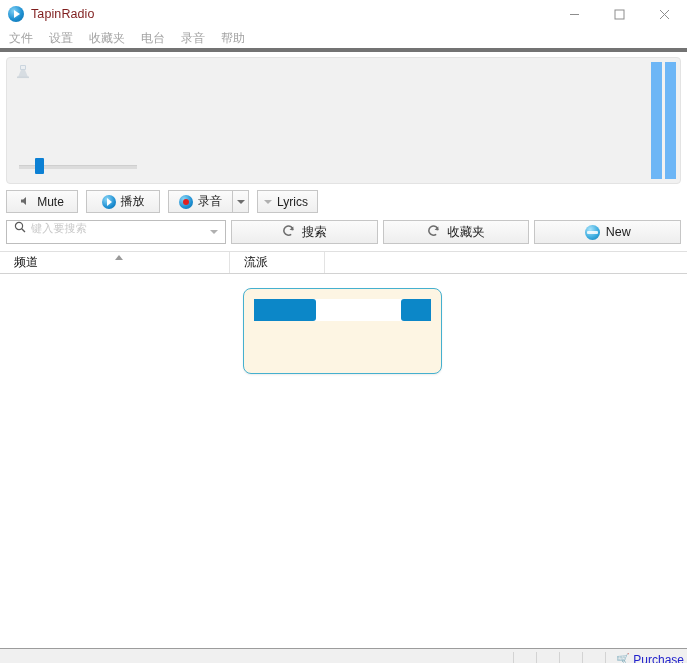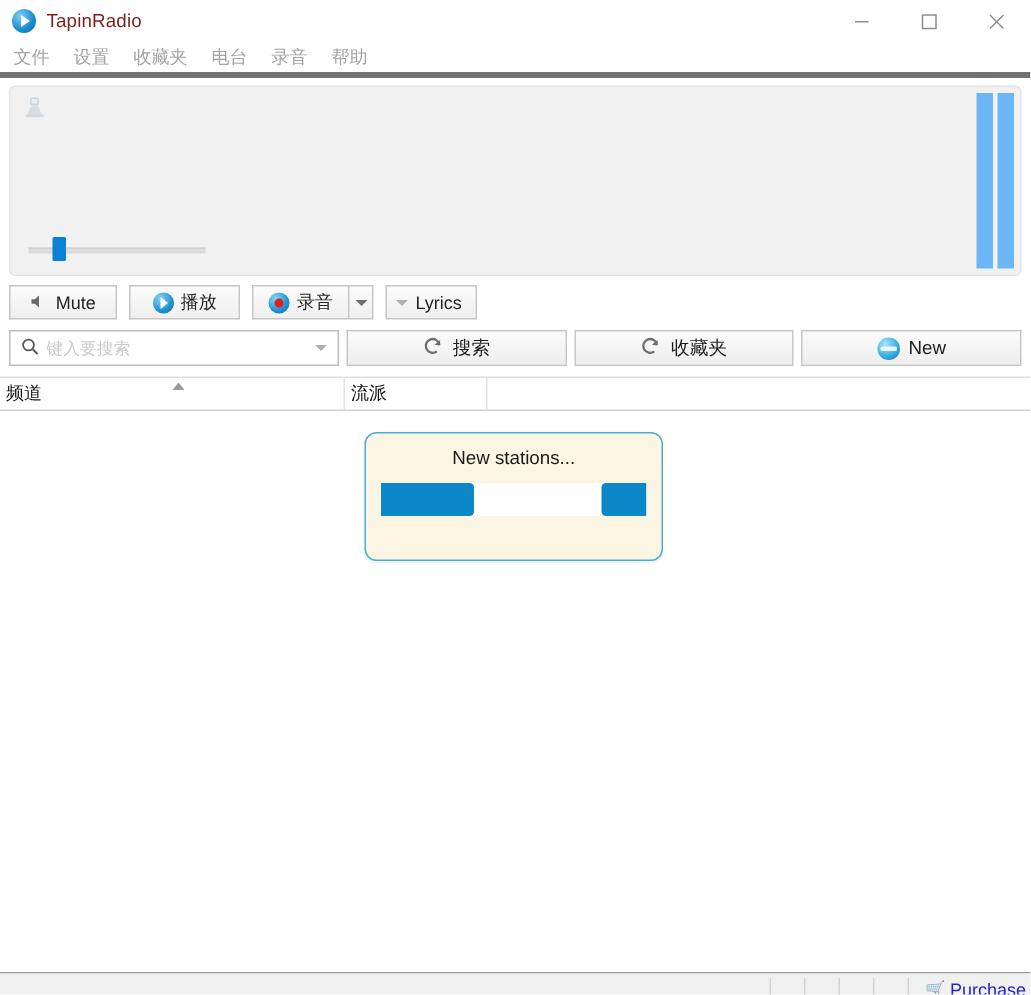--- a/index.html
+++ b/index.html
@@ -199,21 +199,21 @@
     gap: 5px;
     height: 24px;
   }
   .searchbox {
     width: 220px;
     height: 24px;
     box-sizing: border-box;
     border: 1px solid #bdbdbd;
     background: #fff;
     display: flex;
-    align-items: center;
+    align-items: flex-start;
     position: relative;
   }
   .search-ic { margin: 0 5px 0 7px; flex: none; }
   .search-ph {
     font-size: 11px;
     color: #c9c9c9;
     letter-spacing: .2px;
   }
   .search-drop {
     position: absolute;
@@ -268,21 +268,21 @@
     border-top: 1px solid #e0e0e0;
     border-bottom: 1px solid #d2d2d2;
     background: #ffffff;
     font-size: 12px;
     color: #111;
     position: relative;
   }
   .col {
     display: flex;
     align-items: center;
-    padding-left: 4px;
+    padding-left: 14px;
     border-right: 1px solid #e3e3e3;
     box-sizing: border-box;
     position: relative;
   }
   .col.ch { width: 230px; }
   .col.genre { width: 95px; }
   .col.country { flex: 1; border-right: none; }
   .sort-asc {
     position: absolute;
     left: 115px; top: 3px;
@@ -508,21 +508,20 @@
     <span class="sort-asc"></span>
   </div>
   <div class="col genre">
     <span>流派</span>
   </div>
 </div>
 
 <div class="listarea">
 
   <div class="dialog">
-    <div class="dlg-title">New stations...</div>
     <div class="progress">
       <div class="pseg a"></div>
       <div class="pseg b"></div>
     </div>
   </div>
 
 </div>
 
 <div class="statusbar">
   <div class="st-sep"></div>

